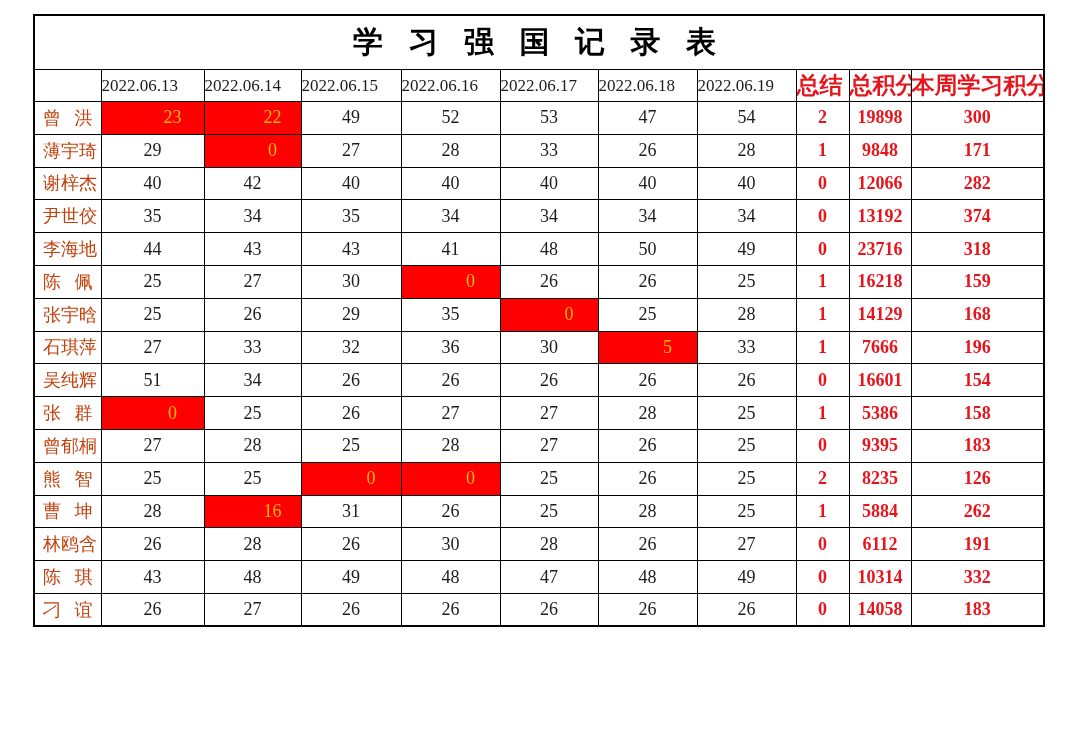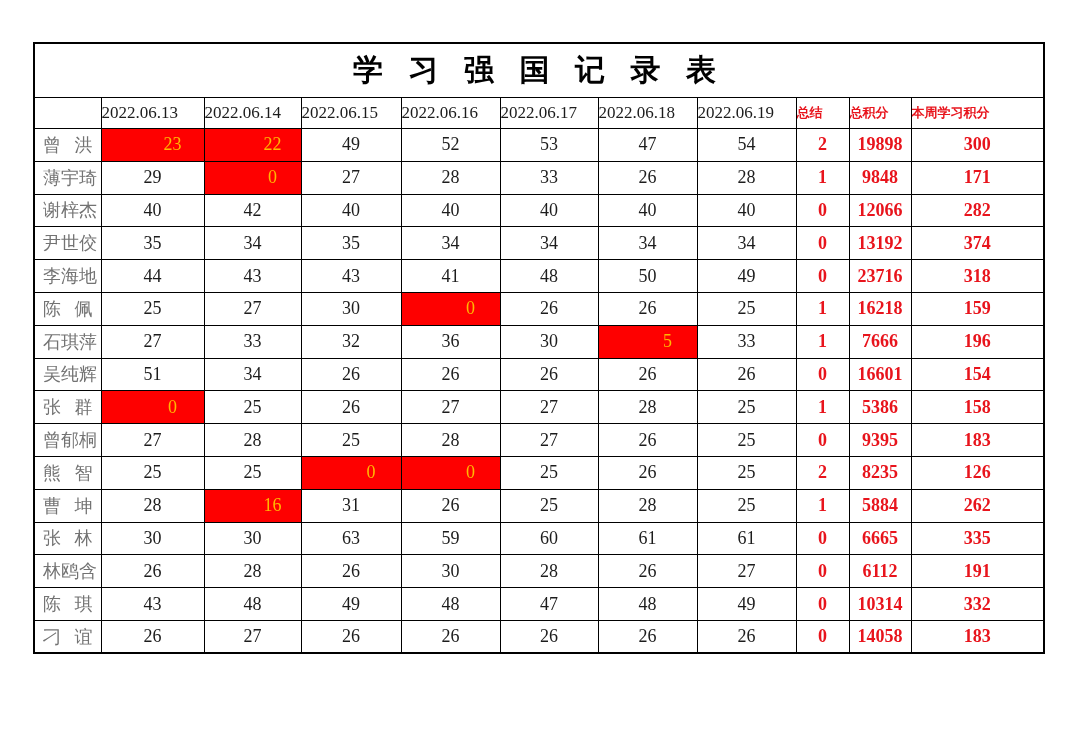--- a/index.html
+++ b/index.html
@@ -13,21 +13,21 @@
   .page {
     position: relative;
     width: 1069px;
     height: 735px;
     background: #ffffff;
     overflow: hidden;
   }
   table.record-table {
     position: absolute;
     left: 33px;
-    top: 42px;
+    top: 14px;
     width: 1010px;
     border-collapse: collapse;
     table-layout: fixed;
     border: 2px solid #000000;
     background: #ffffff;
   }
   .record-table th, .record-table td {
     border: 1px solid #000000;
     padding: 0;
     overflow: hidden;
@@ -47,26 +47,26 @@
     height: 30px;
     text-align: left;
     vertical-align: middle;
     font-weight: normal;
     font-size: 17px;
     color: #1c1c1c;
   }
   tr.header-row th.red-h {
     color: var(--accent-red, #e8141c);
     font-weight: bold;
-    font-size: 13px;
+    font-size: 23px;
   }
   tr.data-row { height: 32.8px; }
   td.name-cell {
     font-size: 18px;
-    color: #737373;
+    color: #c2410c;
     padding: 0 8px;
     text-align: justify;
     text-align-last: justify;
     vertical-align: middle;
   }
   td.num-cell {
     text-align: center;
     vertical-align: middle;
     font-size: 18px;
     color: #1c1c1c;
@@ -195,20 +195,33 @@
           <td class="num-cell">30</td>
           <td class="num-cell alert-cell">0</td>
           <td class="num-cell">26</td>
           <td class="num-cell">26</td>
           <td class="num-cell">25</td>
           <td class="red-val">1</td>
           <td class="red-val">16218</td>
           <td class="red-val">159</td>
         </tr>
         <tr class="data-row">
+          <td class="name-cell">张宇晗</td>
+          <td class="num-cell">25</td>
+          <td class="num-cell">26</td>
+          <td class="num-cell">29</td>
+          <td class="num-cell">35</td>
+          <td class="num-cell alert-cell">0</td>
+          <td class="num-cell">25</td>
+          <td class="num-cell">28</td>
+          <td class="red-val">1</td>
+          <td class="red-val">14129</td>
+          <td class="red-val">168</td>
+        </tr>
+        <tr class="data-row">
           <td class="name-cell">石琪萍</td>
           <td class="num-cell">27</td>
           <td class="num-cell">33</td>
           <td class="num-cell">32</td>
           <td class="num-cell">36</td>
           <td class="num-cell">30</td>
           <td class="num-cell alert-cell">5</td>
           <td class="num-cell">33</td>
           <td class="red-val">1</td>
           <td class="red-val">7666</td>
@@ -271,33 +284,20 @@
           <td class="num-cell">28</td>
           <td class="num-cell alert-cell">16</td>
           <td class="num-cell">31</td>
           <td class="num-cell">26</td>
           <td class="num-cell">25</td>
           <td class="num-cell">28</td>
           <td class="num-cell">25</td>
           <td class="red-val">1</td>
           <td class="red-val">5884</td>
           <td class="red-val">262</td>
-        </tr>
-        <tr class="data-row">
-          <td class="name-cell">张林</td>
-          <td class="num-cell">30</td>
-          <td class="num-cell">30</td>
-          <td class="num-cell">63</td>
-          <td class="num-cell">59</td>
-          <td class="num-cell">60</td>
-          <td class="num-cell">61</td>
-          <td class="num-cell">61</td>
-          <td class="red-val">0</td>
-          <td class="red-val">6665</td>
-          <td class="red-val">335</td>
         </tr>
         <tr class="data-row">
           <td class="name-cell">林鸥含</td>
           <td class="num-cell">26</td>
           <td class="num-cell">28</td>
           <td class="num-cell">26</td>
           <td class="num-cell">30</td>
           <td class="num-cell">28</td>
           <td class="num-cell">26</td>
           <td class="num-cell">27</td>

